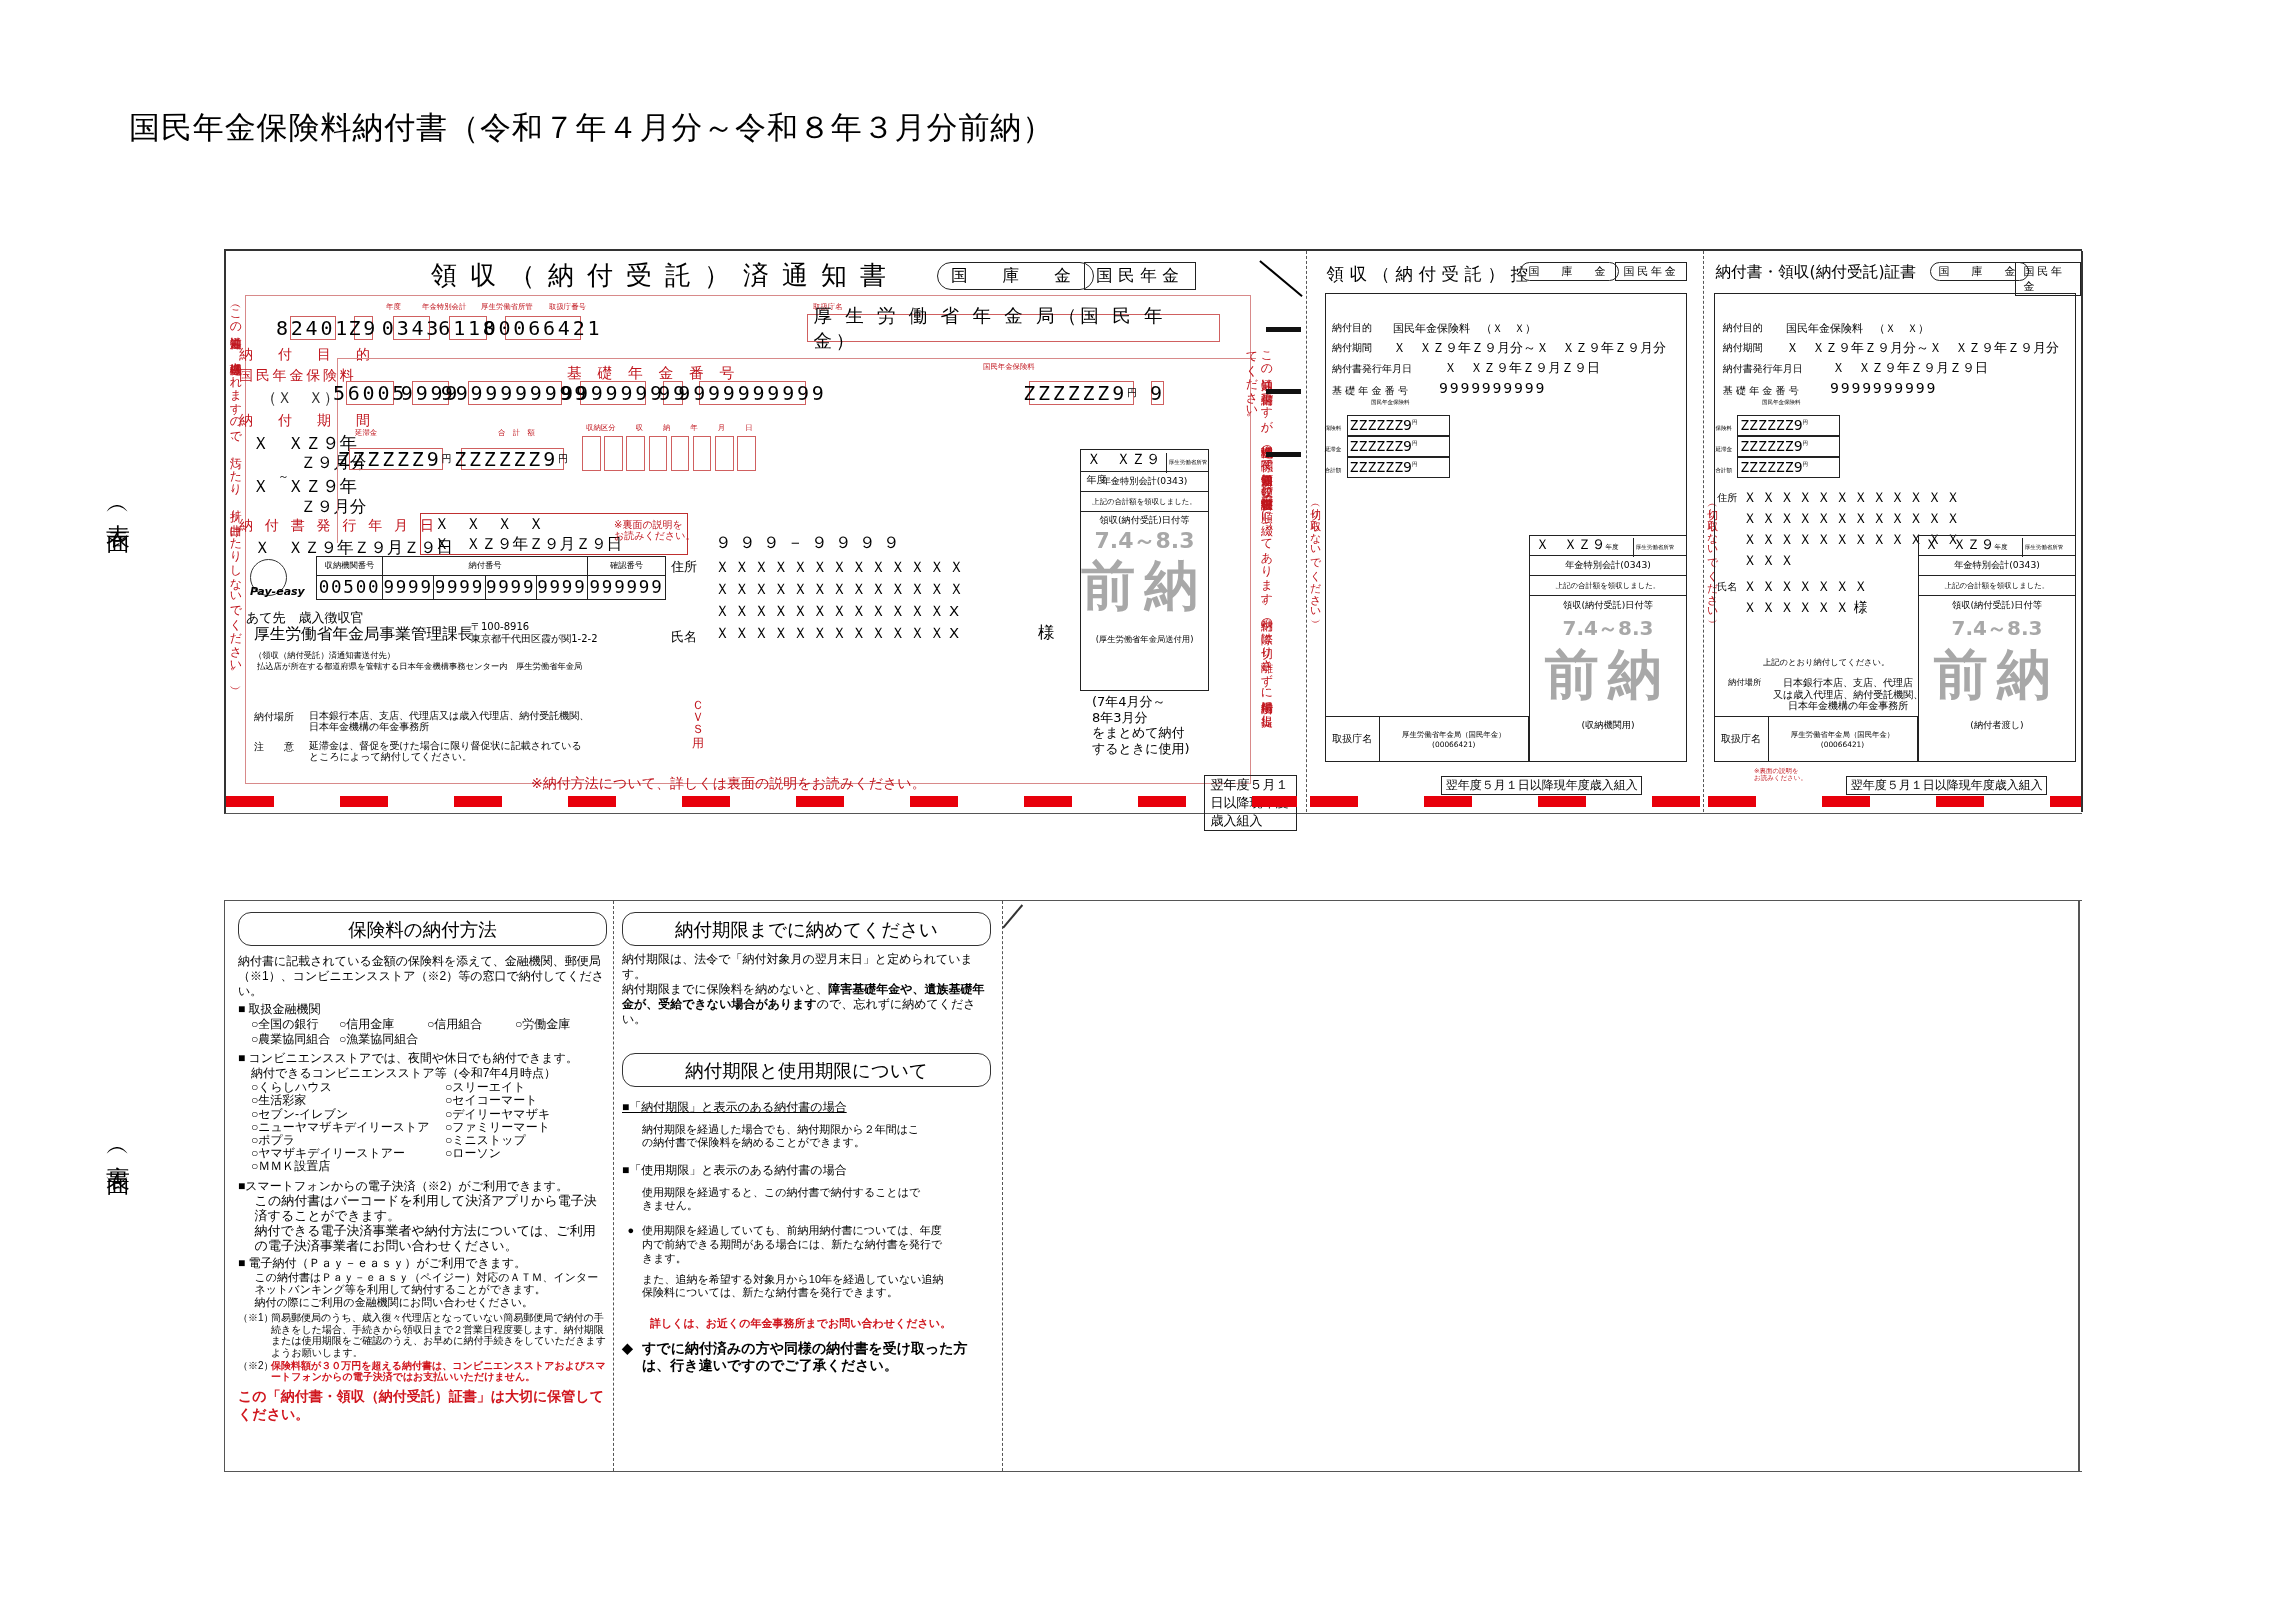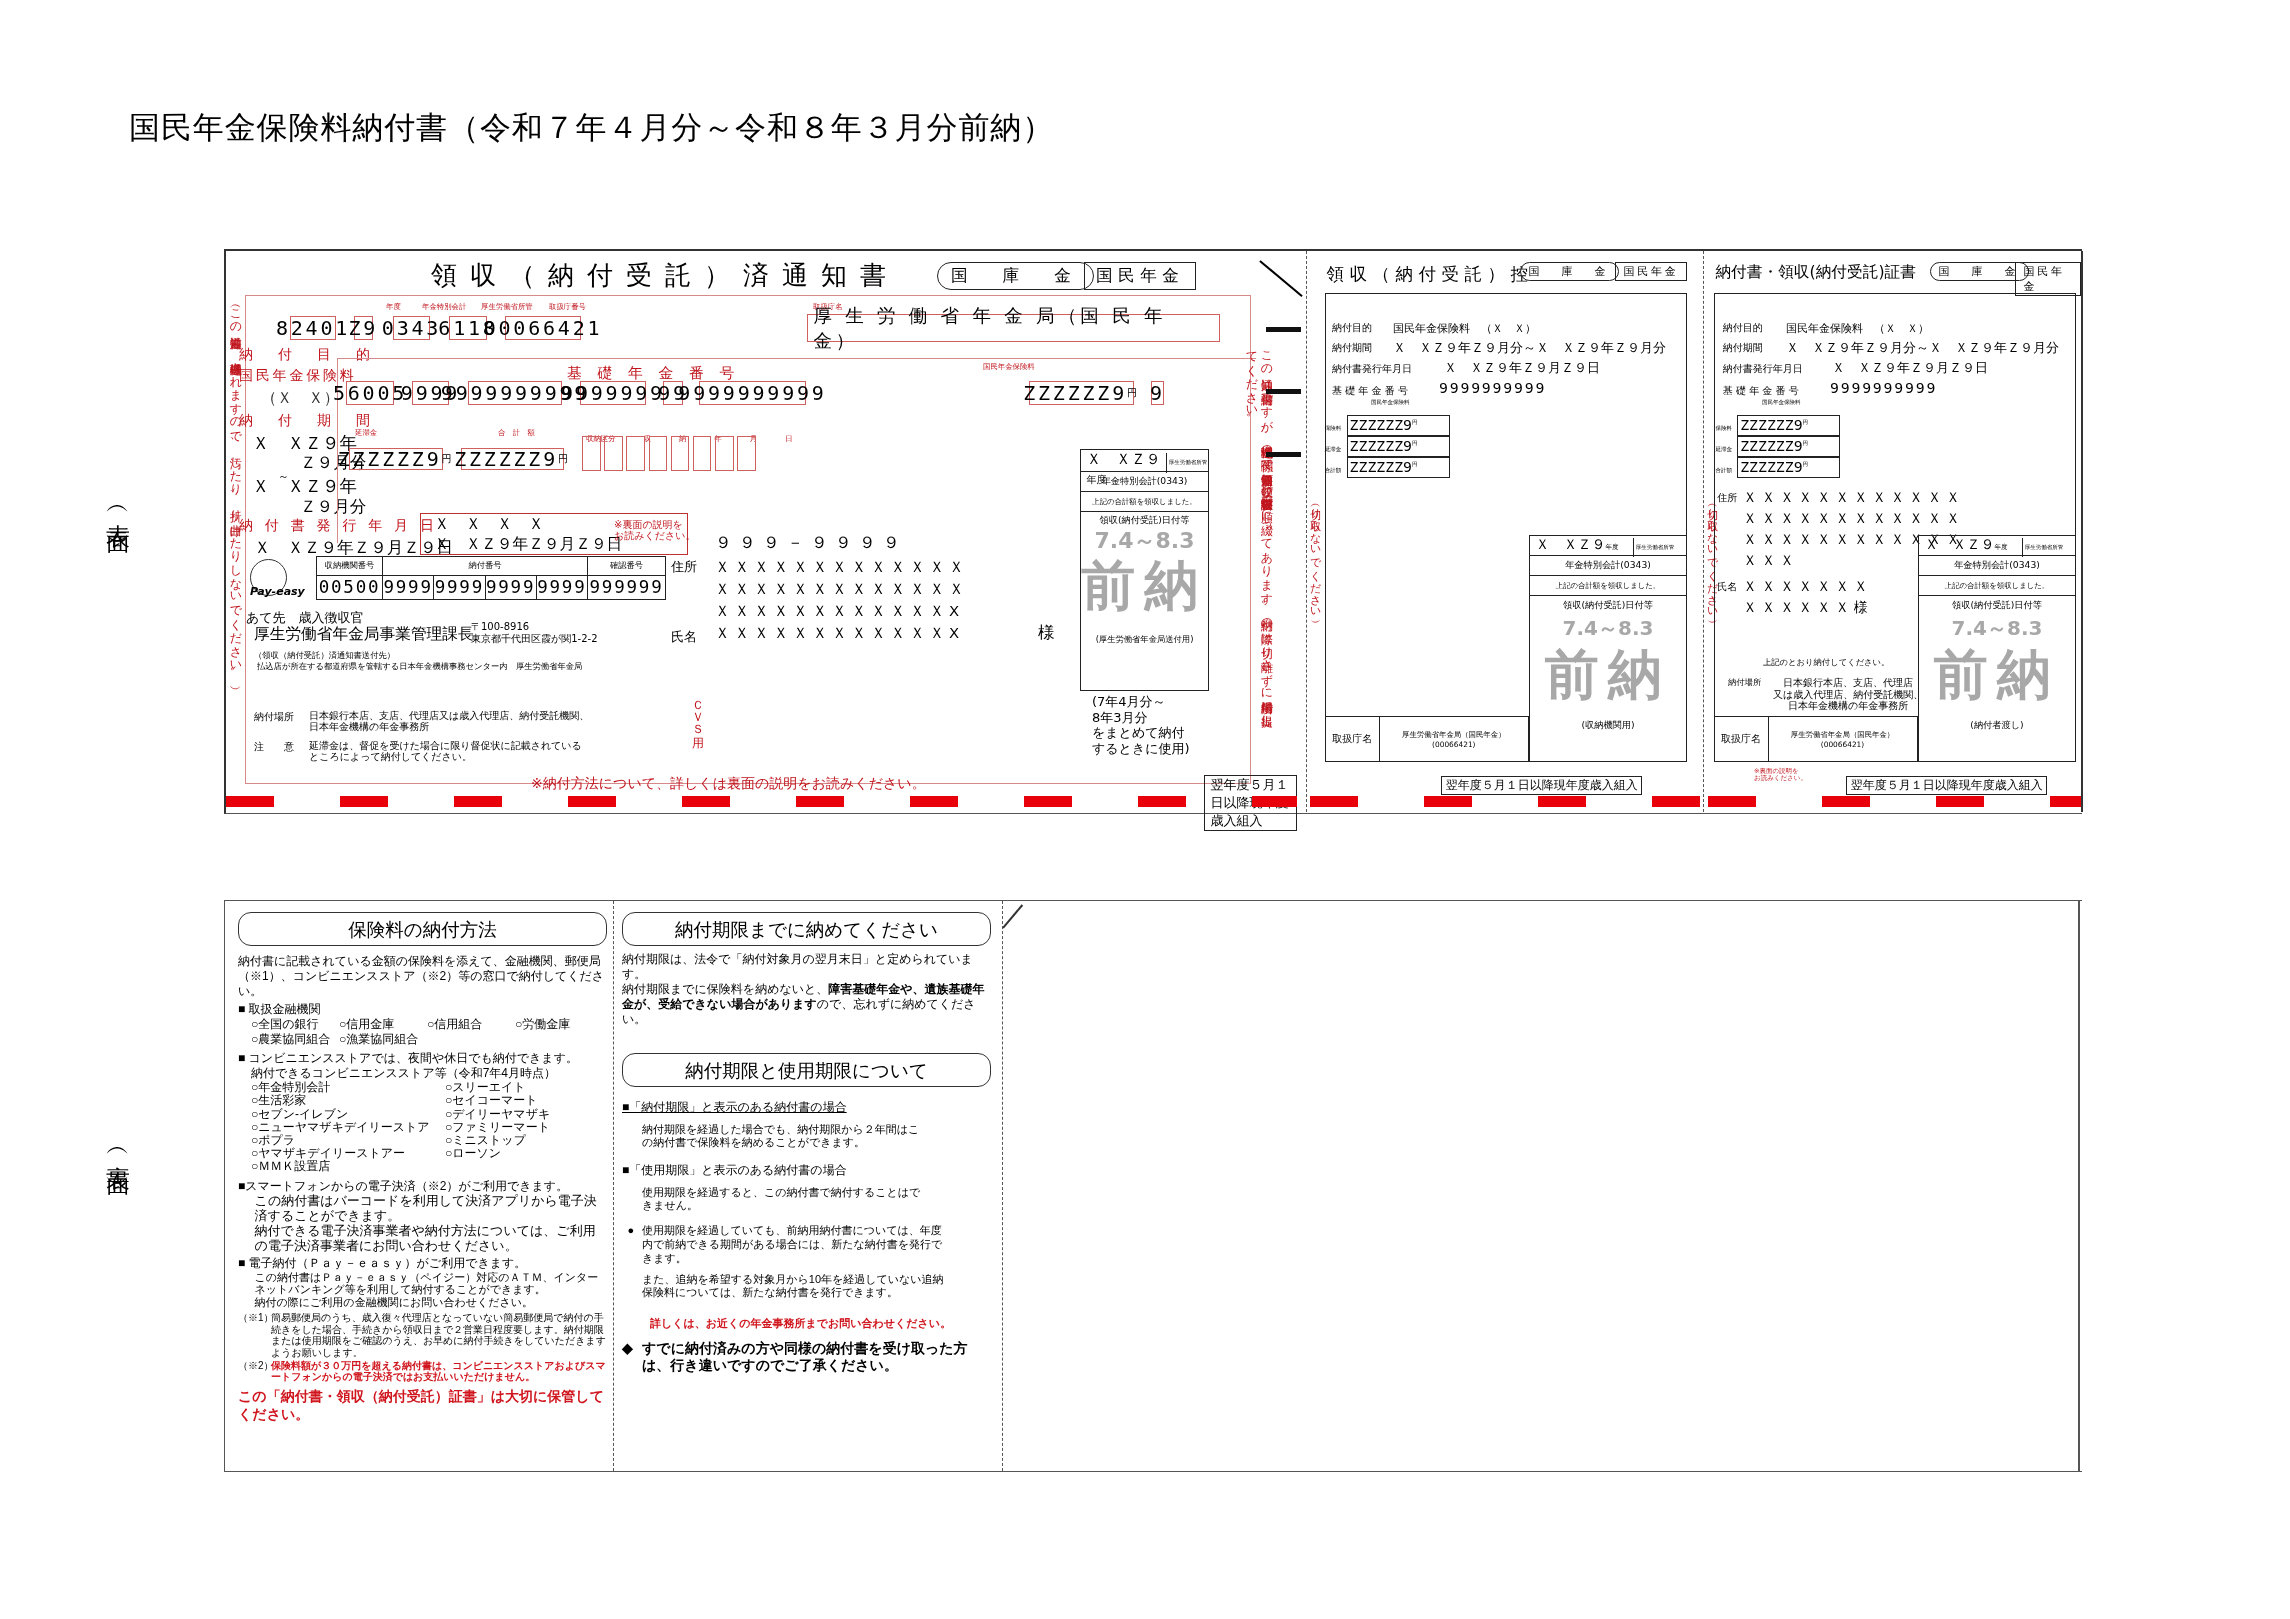--- a/index.html
+++ b/index.html
@@ -96,21 +96,21 @@
     <div class="abs box" style="left:123px; top:197px; width:94px; height:22px;">
         <span>ZZZZZZ9</span>
         <sup class="xs">円</sup>
       </div>
     <div class="abs tiny-red" style="left:272px; top:177px;">合　計　額</div>
     <div class="abs box" style="left:235px; top:197px; width:103px; height:22px;">
         <span>ZZZZZZ9</span>
         <sup class="xs">円</sup>
       </div>
 
-    <div class="abs tiny-red" style="left:360px; top:172px; display:flex; gap:28px;margin-top:11px;">
+    <div class="abs tiny-red" style="left:360px; top:172px; display:flex; gap:20px;">
       <span>収納区分</span>
       <span>収</span>
       <span>納</span>
       <span>年</span>
       <span>月</span>
       <span>日</span>
     </div>
     <div class="abs" style="left:356px; top:185px; display:flex; gap:3.7px;">
       <div class="rb" style="width:18.5px; height:35px; border-color:#d06060;"></div>
       <div class="rb" style="width:18.5px; height:35px; border-color:#d06060;"></div>
@@ -344,21 +344,21 @@
       <span>○信用金庫</span>
       <span>○信用組合</span>
       <span>○労働金庫</span>
       <span>○農業協同組合</span>
       <span>○漁業協同組合</span>
     </div>
     <div class="bt" style="margin-top:3.7px;">■ コンビニエンスストアでは、夜間や休日でも納付できます。</div>
     <div class="bt" style="padding-left:13px;">納付できるコンビニエンスストア等（令和7年4月時点）</div>
     <div class="bt" style="padding-left:13px; display:grid; grid-template-columns: 194px 166px; line-height:1.1;">
       <div>
-        <div>○年金特別会計</div>
+        <div>○くらしハウス</div>
         <div>○生活彩家</div>
         <div>○セブン-イレブン</div>
         <div>○ニューヤマザキデイリーストア</div>
         <div>○ポプラ</div>
         <div>○ヤマザキデイリーストアー</div>
         <div>○ＭＭＫ設置店</div>
       </div>
       <div>
         <div>○スリーエイト</div>
         <div>○セイコーマート</div>

